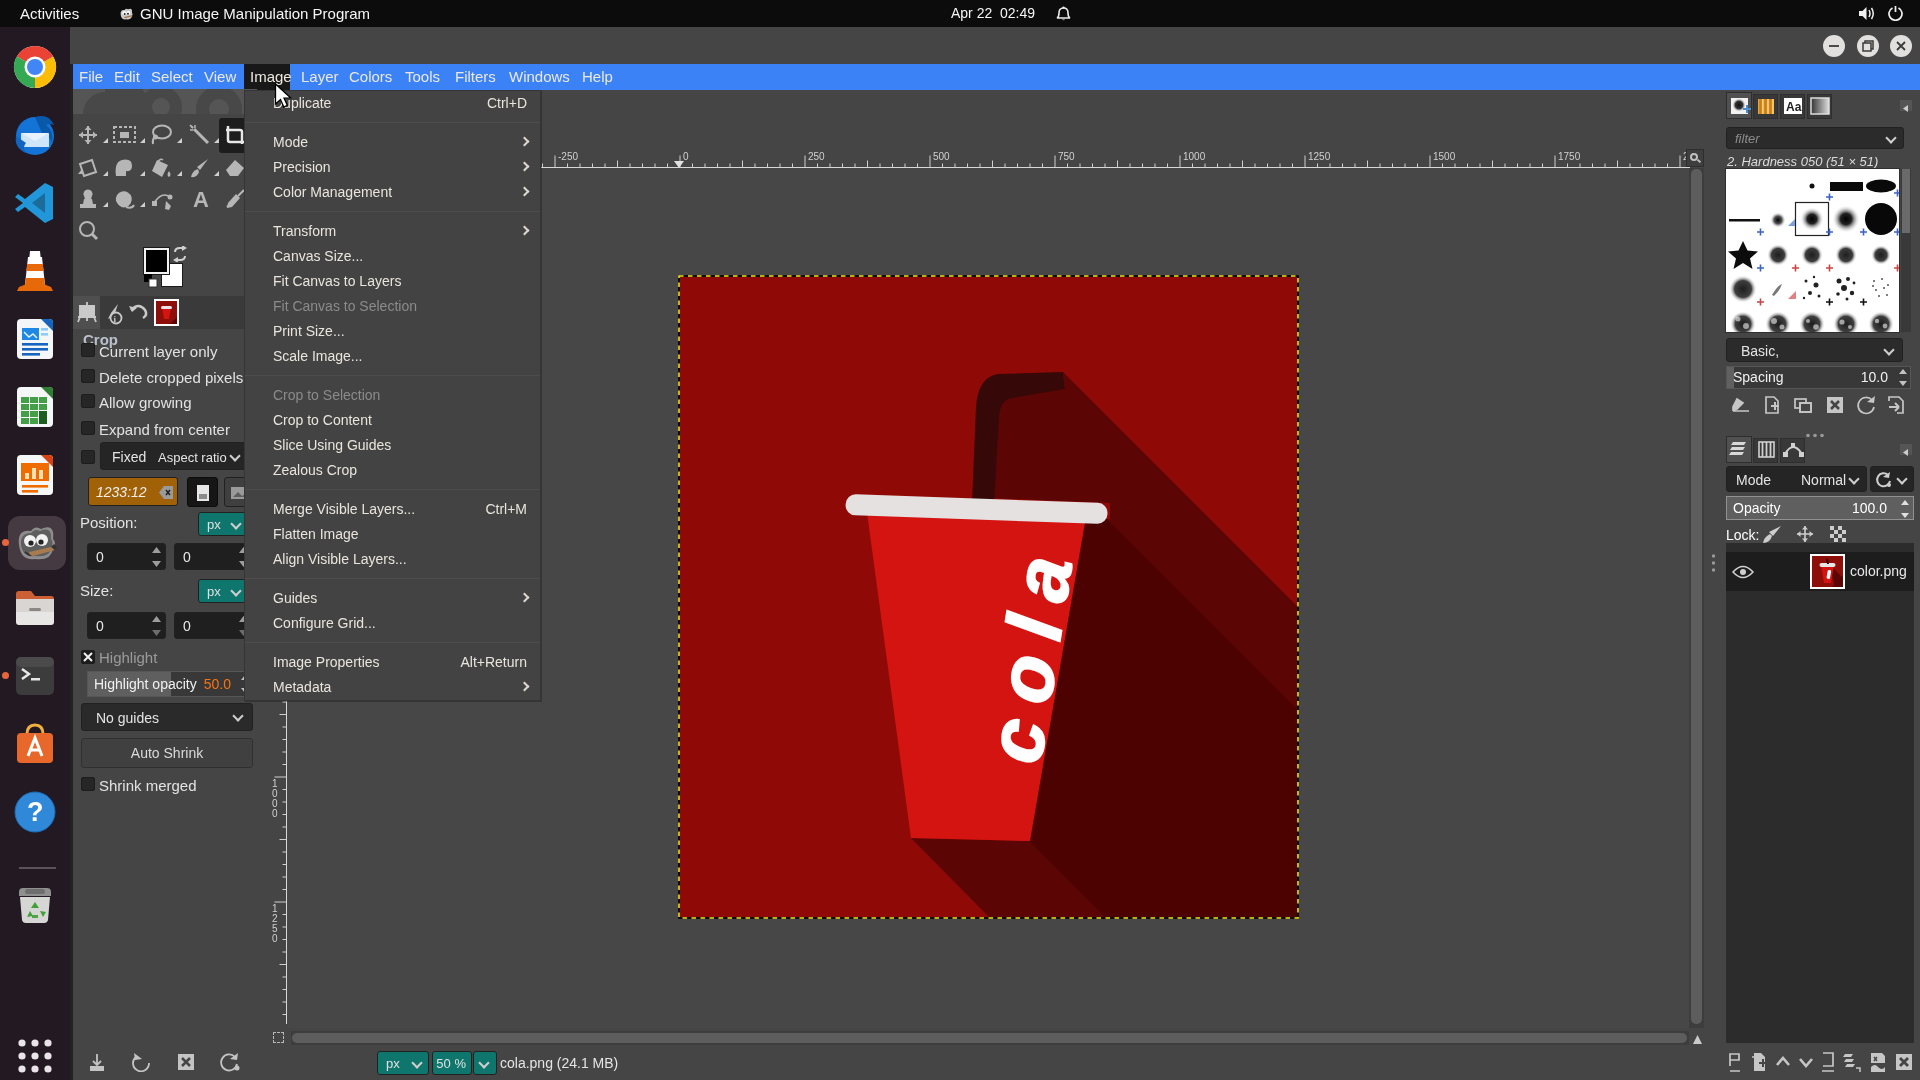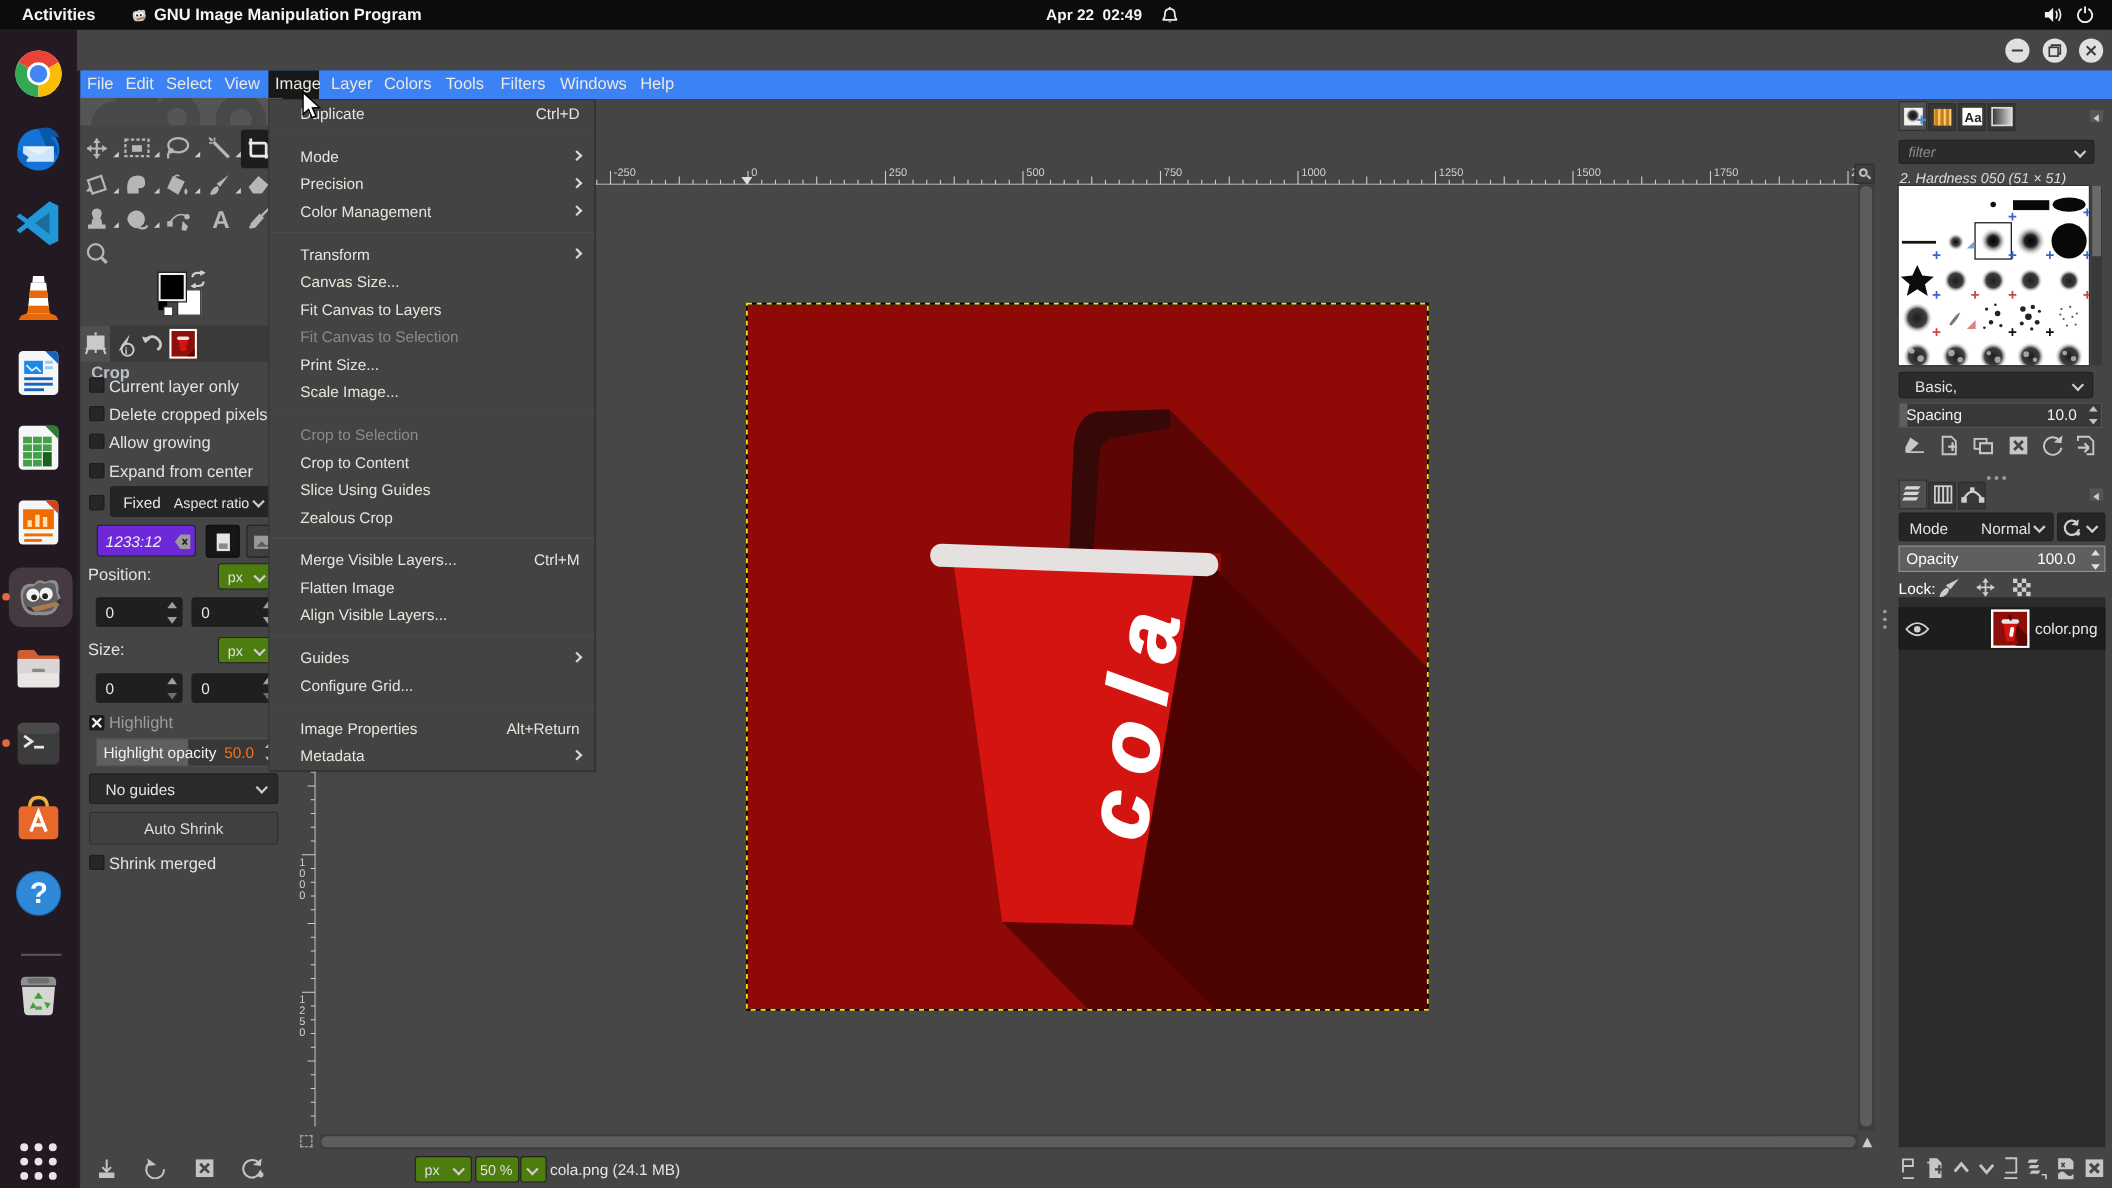--- a/index.html
+++ b/index.html
@@ -3,21 +3,21 @@
 <meta charset="utf-8">
 <style>
 * { margin:0; padding:0; box-sizing:border-box; }
 html,body { width:1920px; height:1080px; overflow:hidden; background:#454545;
   font-family:"Liberation Sans", sans-serif; }
 .abs { position:absolute; }
 #stage { position:relative; width:1920px; height:1080px; }
 
 
 #topbar { left:0; top:0; width:1920px; height:27px; background:#0c0c0c; color:#f5f5f5; font-size:15px; }
-#topbar .t { position:absolute; top:5px;font-weight:bold; }
+#topbar .t { position:absolute; top:5px; }
 
 
 #dock { left:0; top:27px; width:70px; height:1053px; background:#231923; }
 .dkic { position:absolute; left:11px; width:48px; height:48px; }
 
 
 #titlebar { left:70px; top:27px; width:1850px; height:37px; background:#f0efee;
   border-top-left-radius:8px; border-top-right-radius:8px; border-bottom:1px solid #c9c6c3;}
 #titlebar .title { position:absolute; width:100%; text-align:center; top:10px;
   font-size:14px; font-weight:bold; color:#2e2e2e; }
@@ -29,21 +29,21 @@
 
 #leftpanel { left:73px; top:90px; width:184px; height:990px; background:#454545; }
 #rightpanel { left:1715px; top:90px; width:205px; height:990px; background:#454545; }
 #winleftedge { left:70px; top:64px; width:3px; height:1016px; background:#222222; }
 #canvasarea { left:267px; top:90px; width:1448px; height:990px; background:#454545; }
 #viewport { position:absolute; left:20px; top:78px; width:1402px; height:860px; background:#474747; }
 
 
 .chk { position:absolute; width:14px; height:14px; background:#262626; border:1px solid #1c1c1c; border-radius:2px; }
 .lbl { position:absolute; font-size:15px; color:#e2e2e2; white-space:nowrap; }
-.inbox { position:absolute; background:#4d7c0f; border:1px solid #212121; border-radius:3px; }
+.inbox { position:absolute; background:#0f766e; border:1px solid #212121; border-radius:3px; }
 .inbox span { white-space:nowrap; }
 .chev { position:absolute; width:8px; height:8px; border-right:2px solid #cfcfcf; border-bottom:2px solid #cfcfcf; transform:rotate(45deg); }
 
 
 #menu { left:244px; top:90px; width:297px; height:611px; background:#434343;
   border:1px solid #353535; box-shadow:1px 1px 0 rgba(0,0,0,0.25); z-index:50; }
 .mrow { position:relative; height:25px; line-height:25px; font-size:14px; color:#e9e5dd; }
 .mrow .mt { position:absolute; left:28px; }
 .mrow .ms { position:absolute; right:13px; color:#e9e5dd; }
 .mrow.gray { color:#8b8b8b; }
@@ -415,21 +415,21 @@
       <div class="lbl" style="left:26px; top:304px;">Allow growing</div>
     <div class="chk" style="left:8px; top:331px;"></div>
       <div class="lbl" style="left:26px; top:331px;">Expand from center</div>
 
     <div class="chk" style="left:8px; top:360px;"></div>
     <div class="inbox" style="left:27px; top:352px; width:147px; height:28px; background:#252525;">
       <span style="position:absolute; left:11px; top:6px; font-size:14px; color:#e4e4e4;">Fixed</span>
       <span style="position:absolute; left:57px; top:7px; font-size:13px; color:#e4e4e4;">Aspect ratio</span>
       <span class="chev" style="right:7px; top:9px;"></span>
     </div>
-    <div class="inbox" style="left:15px; top:387px; width:90px; height:29px; background:#6d28d9;">
+    <div class="inbox" style="left:15px; top:387px; width:90px; height:29px; background:#a16207;">
       <span style="position:absolute; left:7px; top:6px; font-size:14px; font-style:italic; color:#f0f0f0;">1233:12</span>
       <svg style="position:absolute; right:3px; top:7px;" width="15" height="15">
           <path d="M 5,1 h 9 v 13 h -9 l -5,-6.5 Z" fill="#9a9a9a"></path>
           <path d="M 7,5 l 4,5 M 11,5 l -4,5" stroke="#1f1f1f" stroke-width="1.5"></path>
         </svg>
     </div>
     <div class="inbox" style="left:114px; top:387px; width:31px; height:30px; background:#161616; border-color:#0c0c0c;">
       <svg style="position:absolute; left:7px; top:6px;" width="16" height="18">
           <rect x="2" y="1" width="12" height="16" fill="#e6e6e6"></rect>
           <rect x="4" y="10" width="8" height="5" fill="#8a8a8a"></rect>

